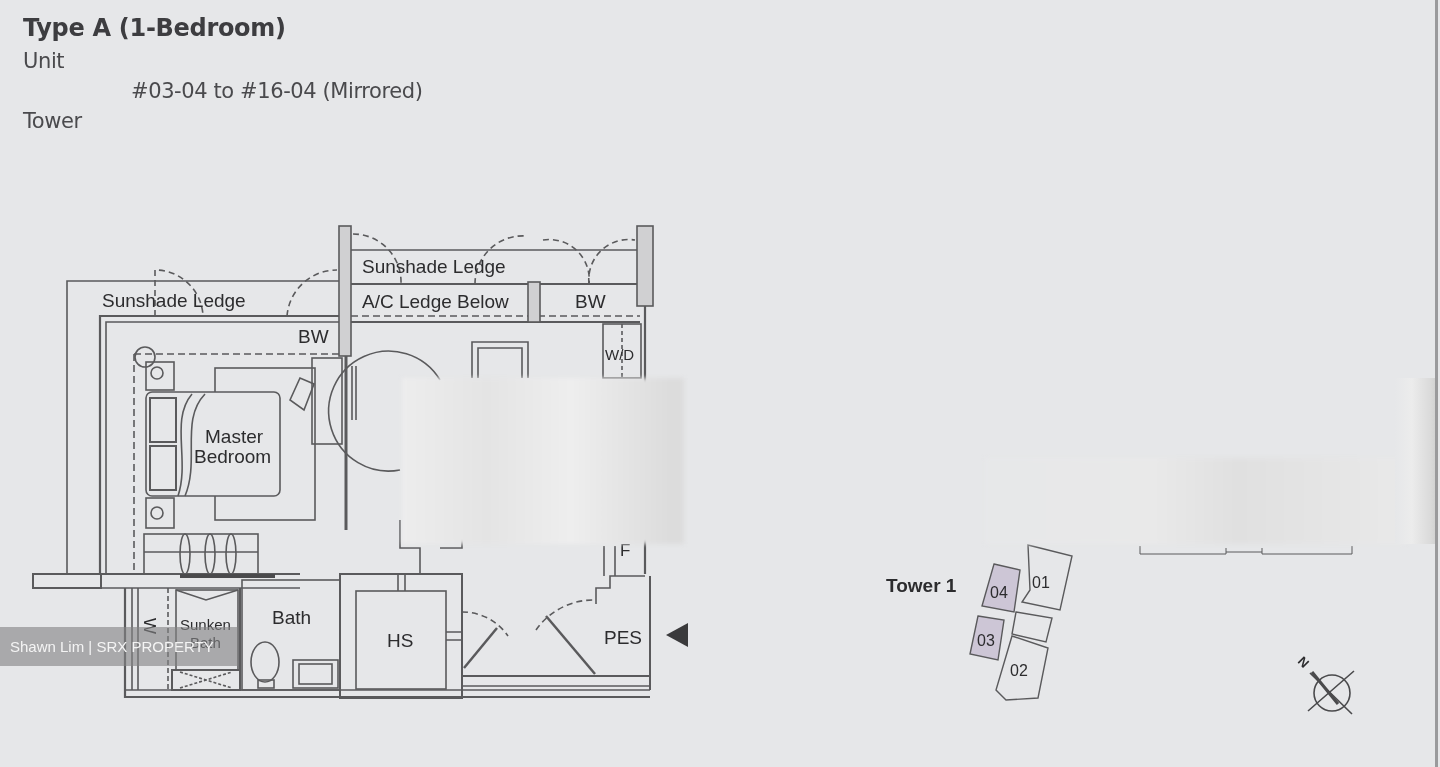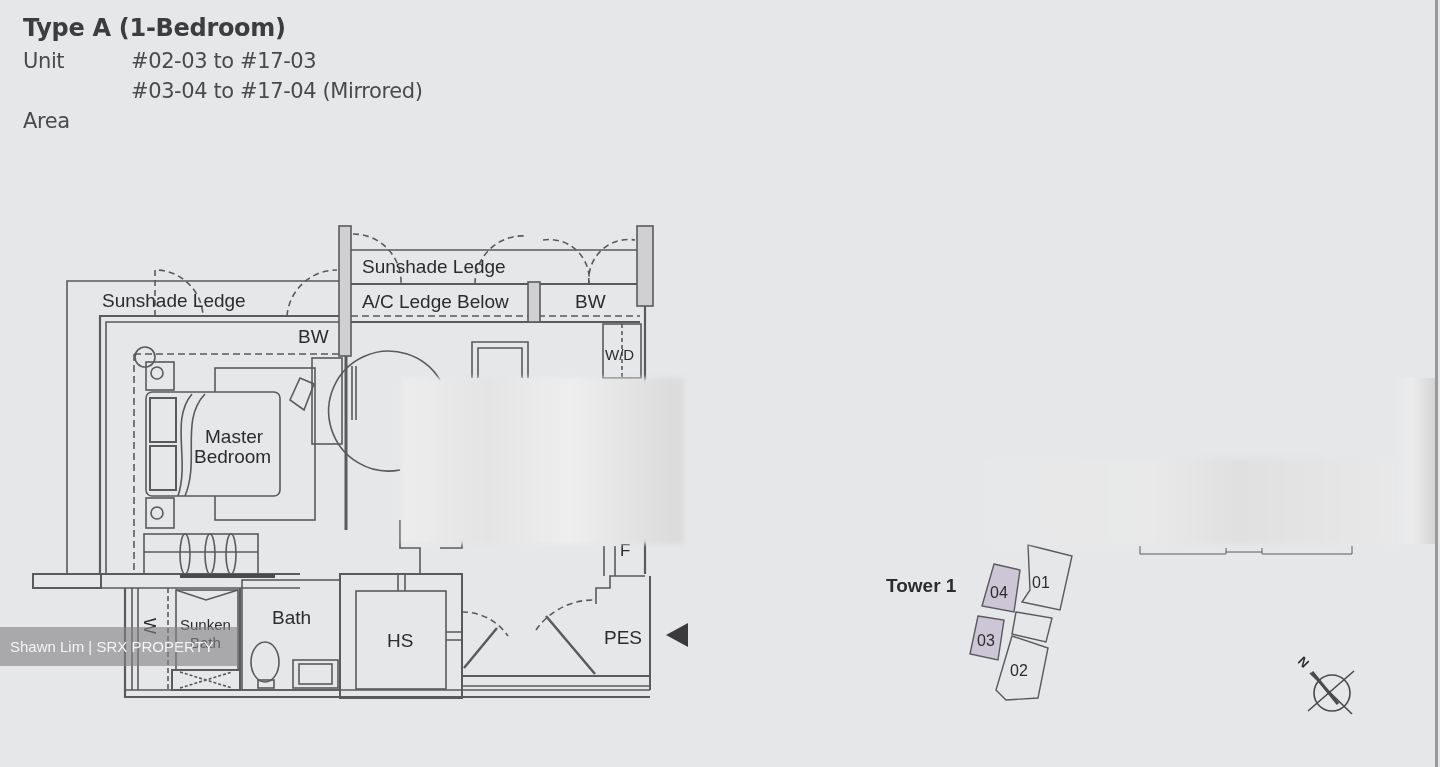--- a/index.html
+++ b/index.html
@@ -33,28 +33,27 @@
   .right-tab { position: absolute; left: 1395px; top: 378px; width: 42px; height: 166px;
     background: linear-gradient(90deg,#e6e7e9,#ececec 40%,#dadada 85%,#cfcfcf); }
 </style>
 </head>
 <body>
 
 <div class="header">
   <div class="title">Type A (1-Bedroom)</div>
   <div class="row">
     <span class="lbl">Unit</span>
-    <span>#02-03 to #17-03</span>
   </div>
   <div class="row">
     <span class="lbl"></span>
-    <span>#03-04 to #17-04 (Mirrored)</span>
+    <span>#03-04 to #16-04 (Mirrored)</span>
   </div>
   <div class="row">
-    <span class="lbl">Area</span>
+    <span class="lbl">Tower</span>
   </div>
 </div>
 
 <svg class="plan" viewBox="0 0 1440 767" xmlns="http://www.w3.org/2000/svg">
   <g stroke="#5a5a5c" fill="none" stroke-width="1.6">
 
     <path d="M67 574 V281 H340"></path>
 
     <path d="M100 574 V316 H340" stroke-width="2.2"></path>
     <path d="M106 574 V322 H340"></path>

